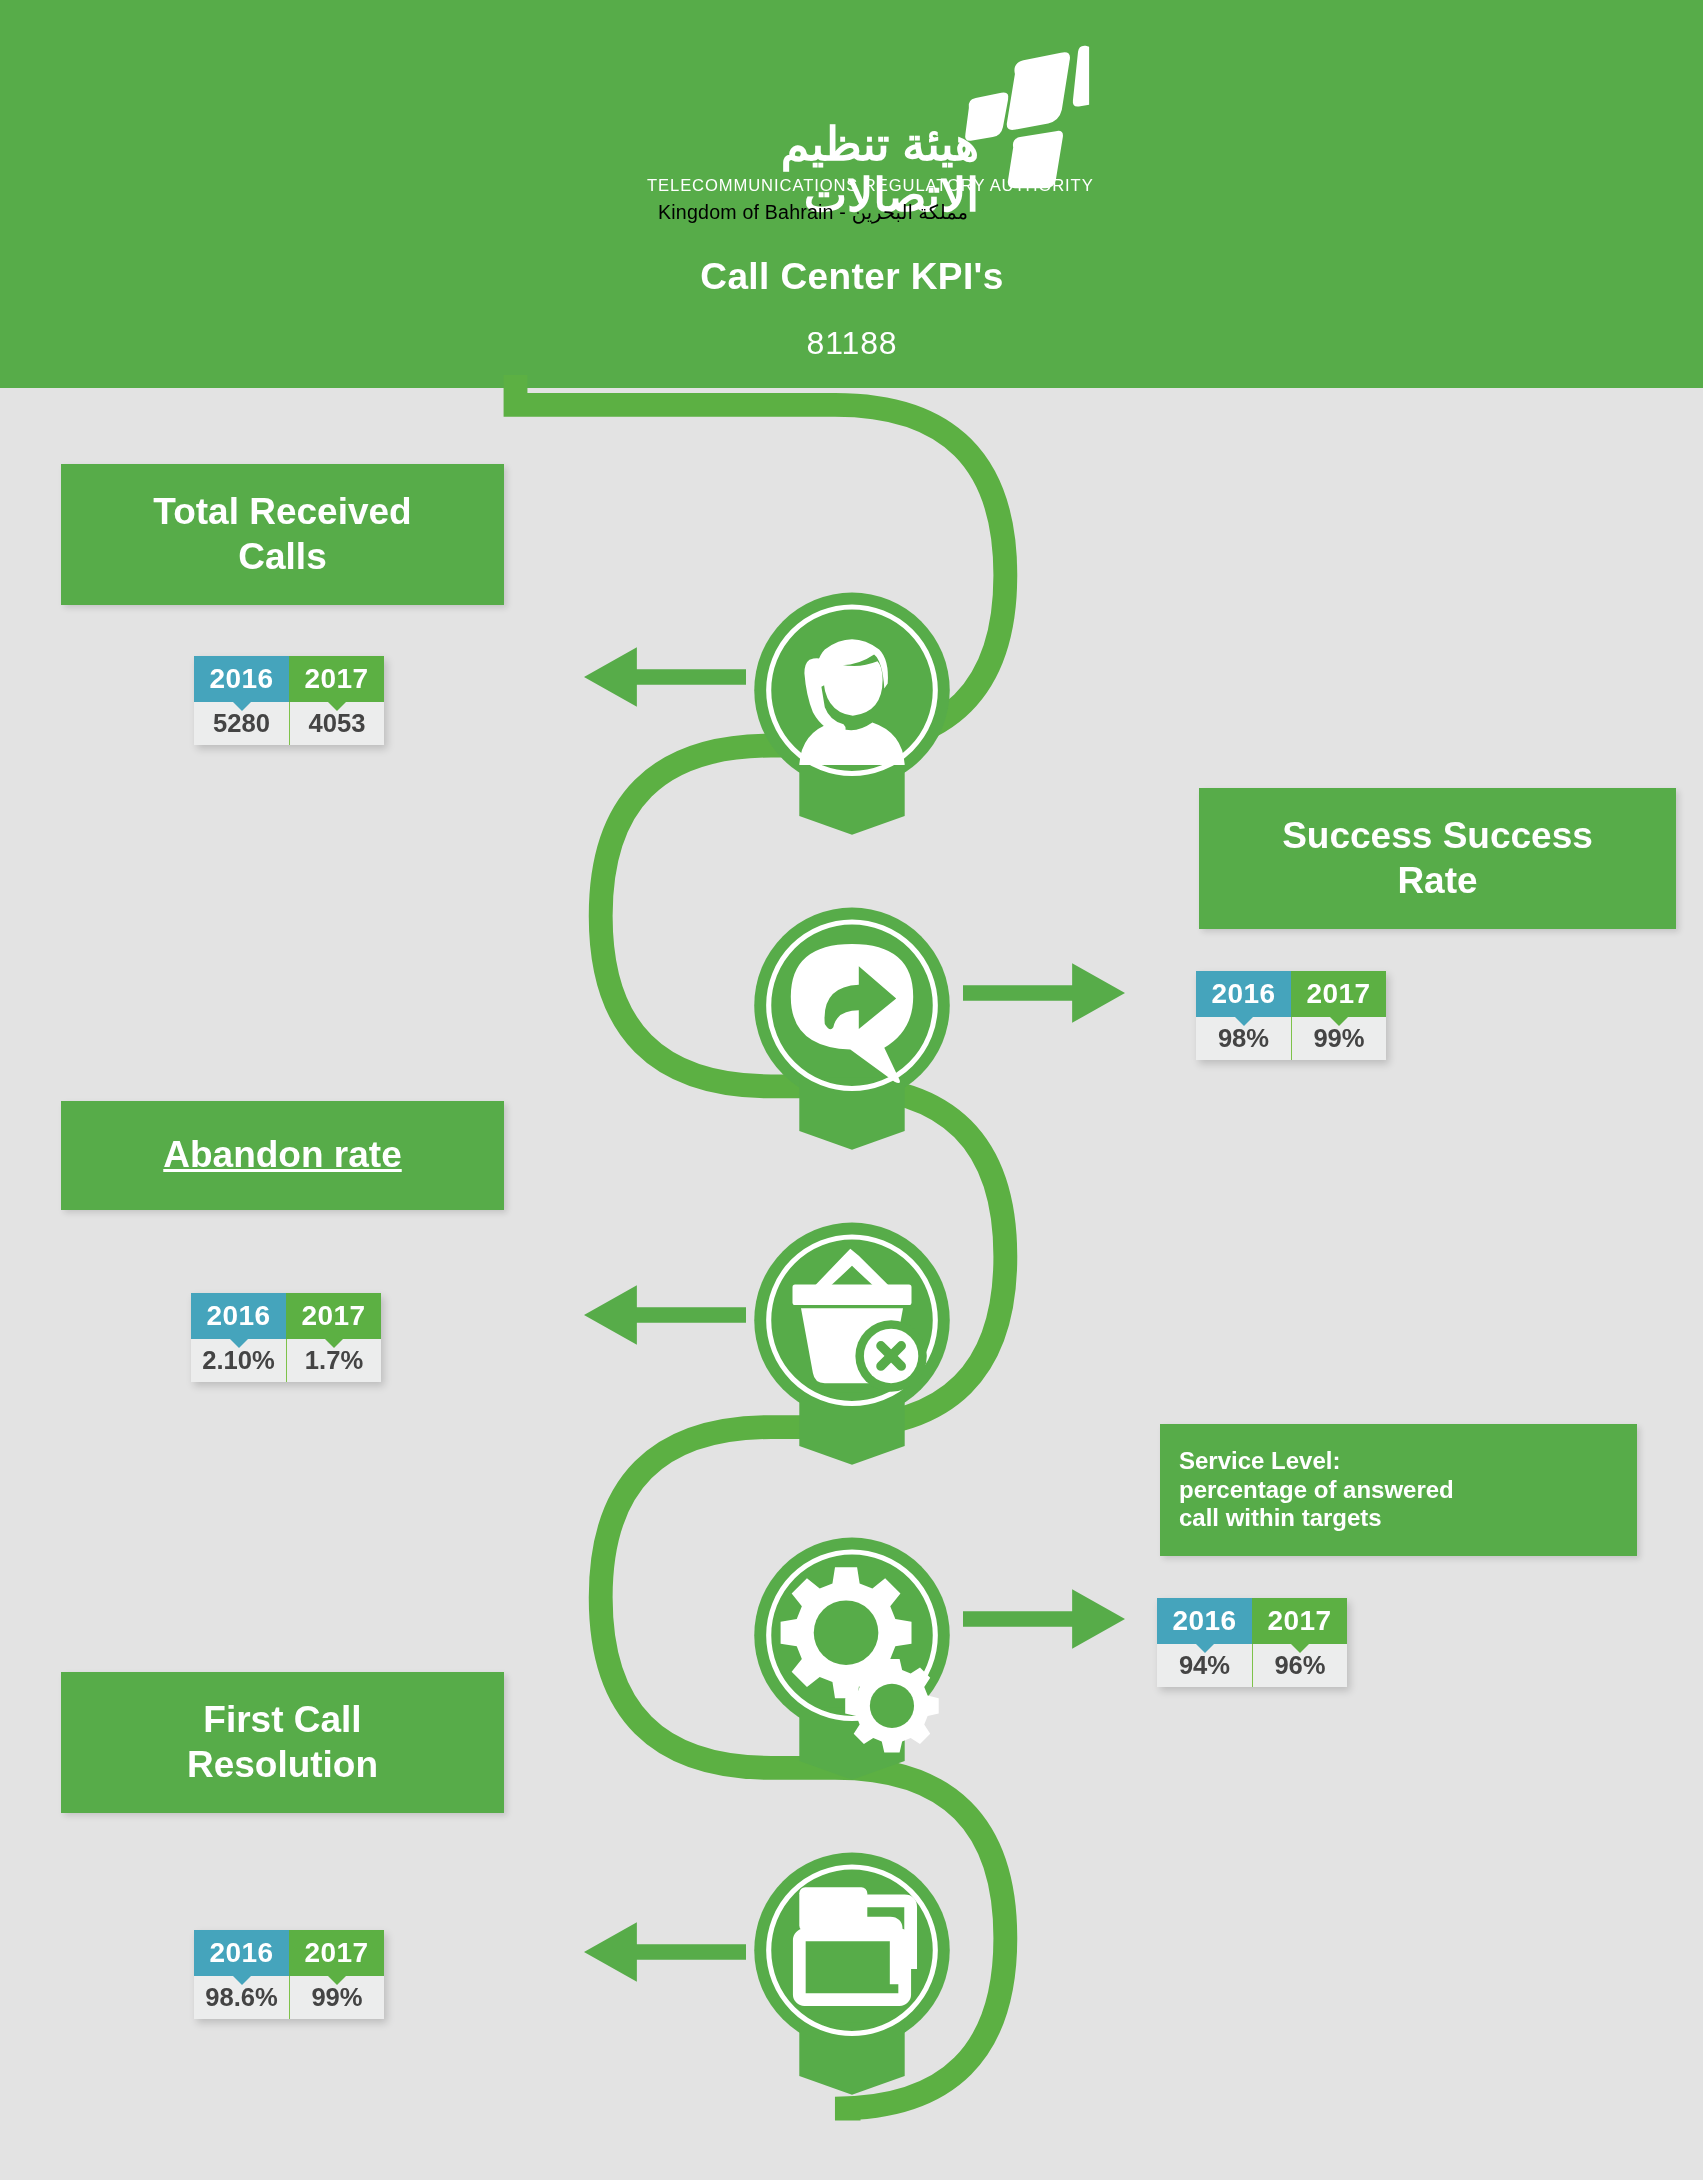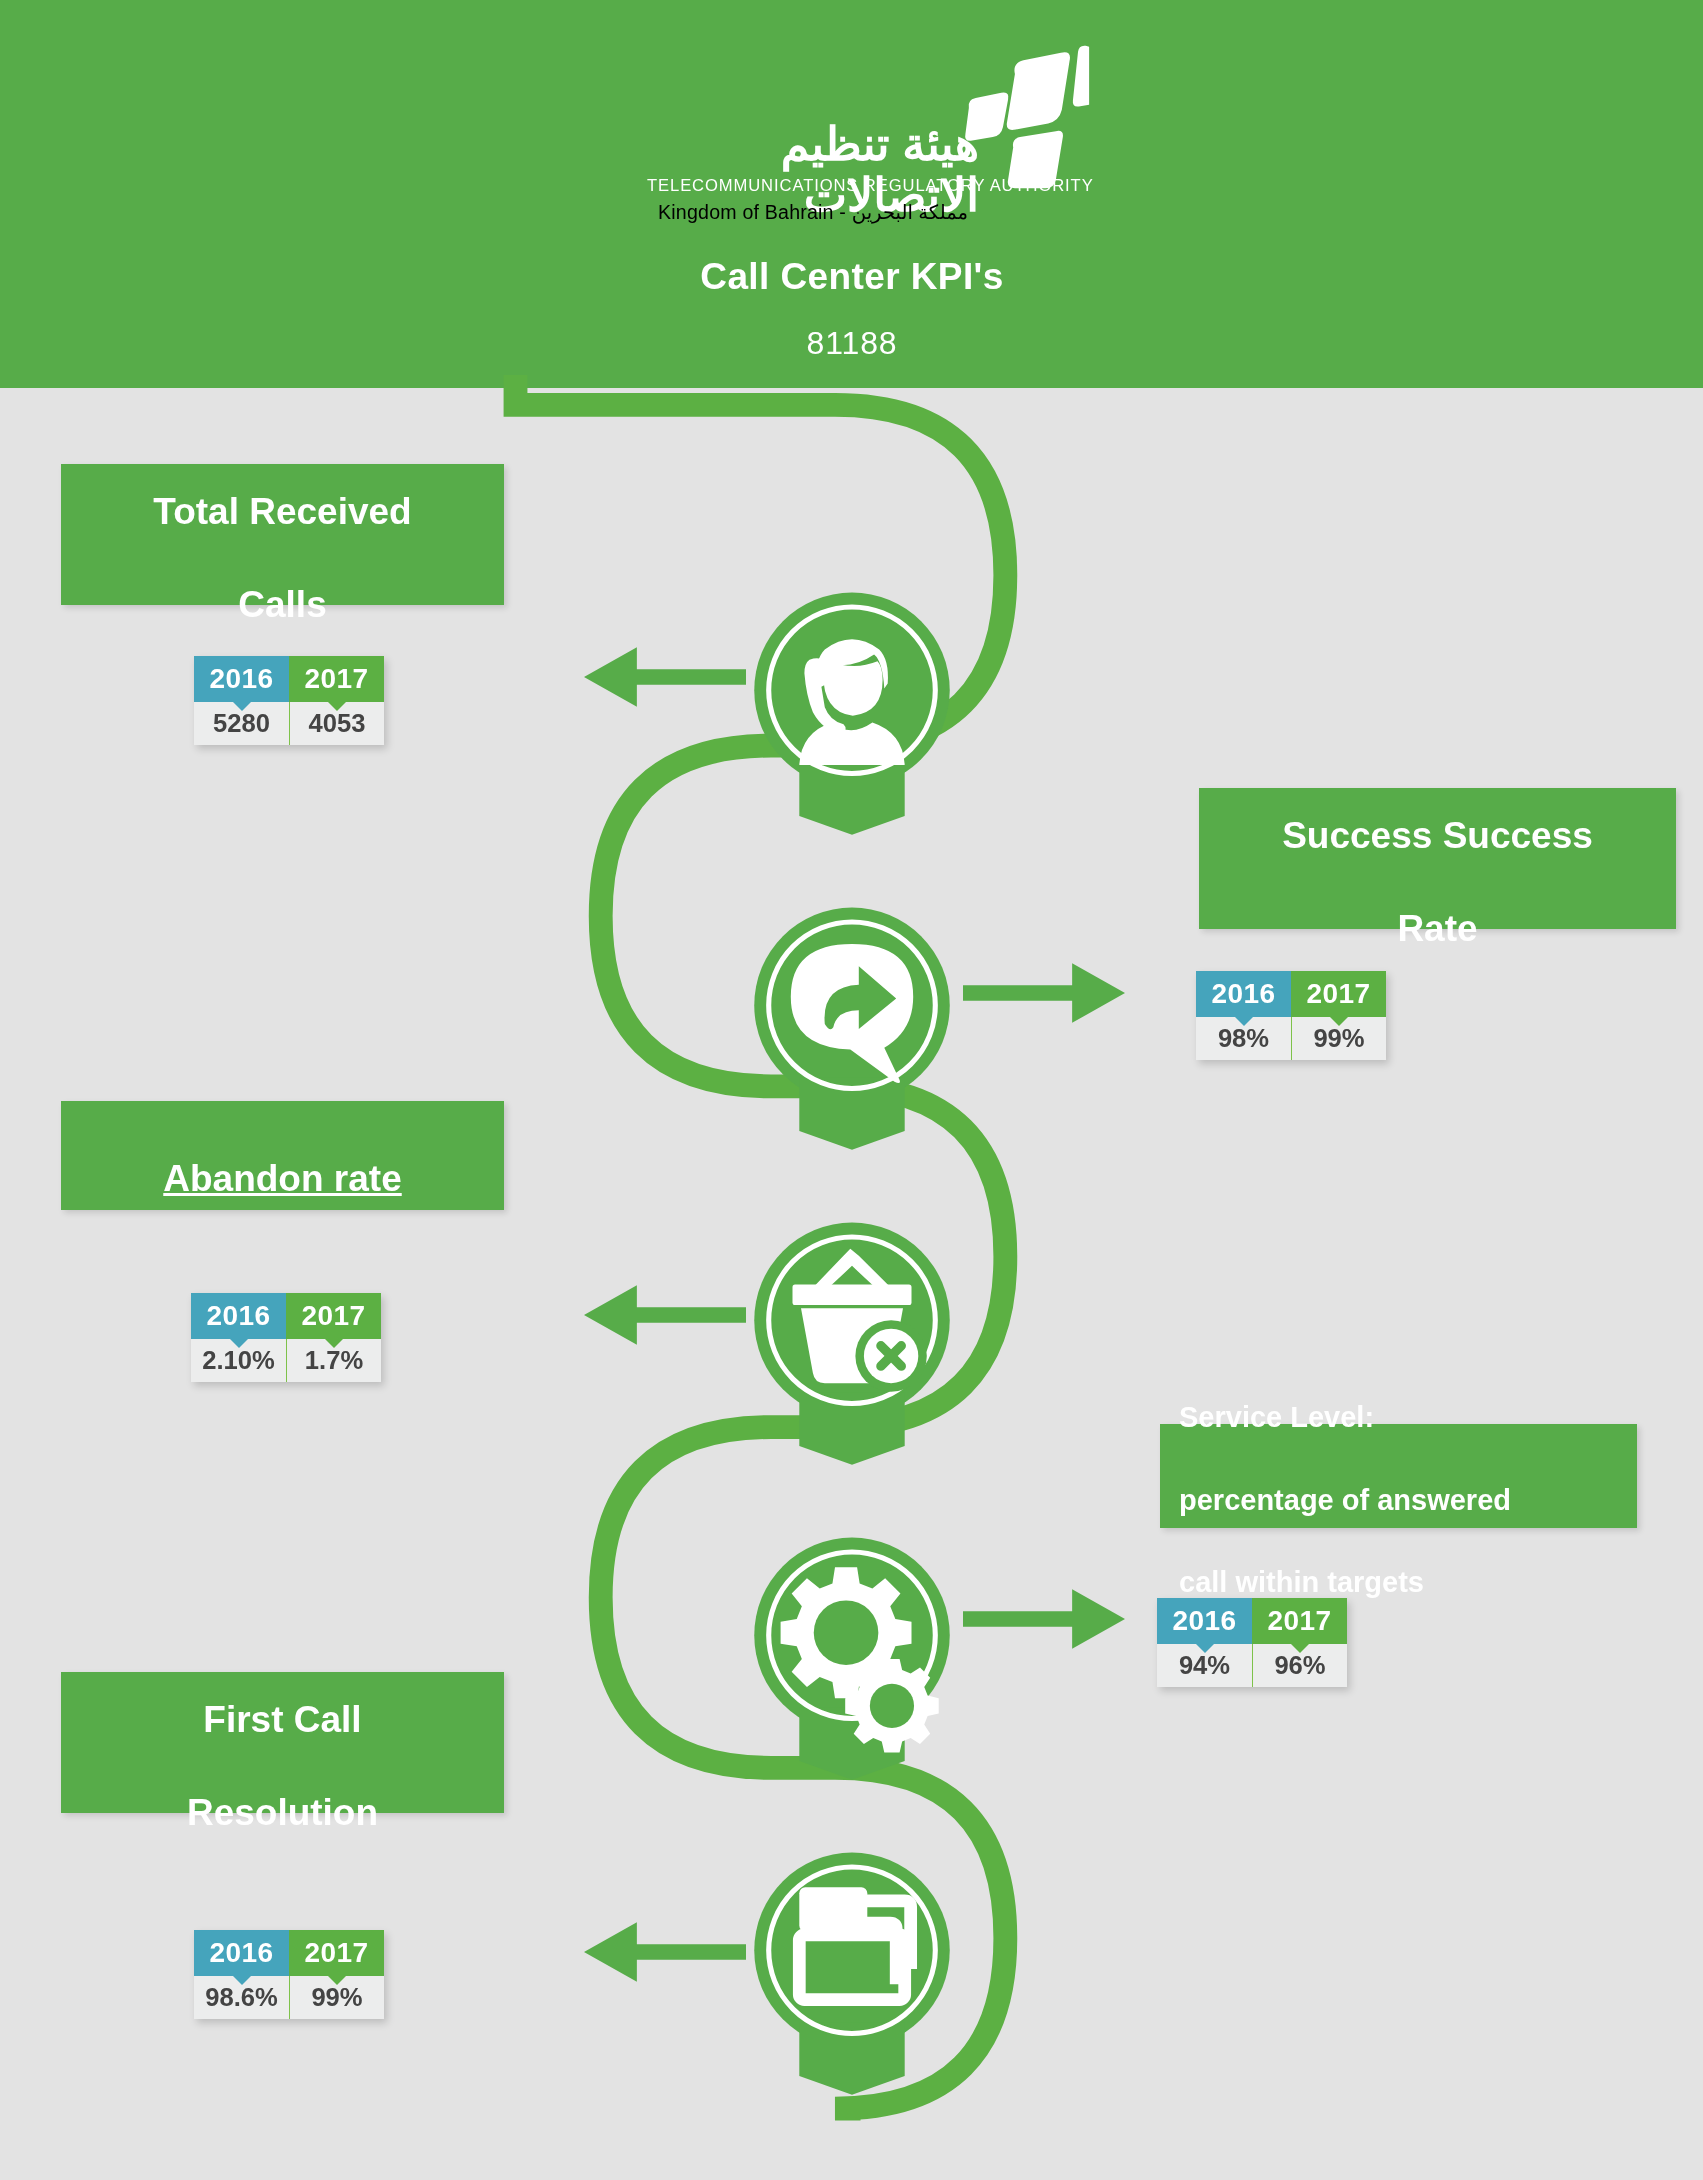--- a/index.html
+++ b/index.html
@@ -49,21 +49,21 @@
   #snake { position:absolute; left:0; top:375px; width:1704px; height:1806px; }
 
   
   .lbl {
     position:absolute; background:#57ac49; color:#fff;
     font-weight:bold; display:flex; align-items:center;
     box-shadow:2.6px 3.4px 6px rgba(0,0,0,0.13);
   }
   .lbl.center { justify-content:center; text-align:center; }
   .lbl.left   { justify-content:flex-start; text-align:left; }
-  .lbl span { display:block; line-height:1.2;margin-top:48px; }
+  .lbl span { display:block; line-height:1.2; }
 
   
   .tbl {
     position:absolute; display:flex;
     box-shadow:3.4px 4.3px 7.7px rgba(0,0,0,0.17);
   }
   .tcol { display:flex; flex-direction:column; width:95px; }
   .thd {
     height:46px; color:#fff; font-size:28px; font-weight:bold;
     display:flex; align-items:center; justify-content:center;
@@ -227,21 +227,21 @@
   <g fill="#ffffff">
     <path d="M118 36 L128 44 L170 86 L152 86 L120 56 L88 86 L70 86 L110 44 Z"></path>
     <rect x="50" y="78" width="140" height="24" rx="3"></rect>
     <path d="M60 106 L180 106 L166 182 Q164 194 152 194 L88 194 Q76 194 74 182 Z"></path>
   </g>
   <circle cx="166" cy="162" r="42" fill="#57ac49"></circle>
   <circle cx="166" cy="162" r="32" fill="#ffffff"></circle>
   <path d="M154 150 L178 174 M178 150 L154 174" stroke="#57ac49" stroke-width="11" stroke-linecap="round"></path>
 </svg>
 
-<div class="lbl left" style="left:1160px; top:1424px; width:477px; height:104px; font-size:29px; padding:0 19px;">
+<div class="lbl left" style="left:1160px; top:1424px; width:477px; height:132px; font-size:24px; padding:0 19px;">
   <div>
     <span>Service Level:</span>
     <span>percentage of answered</span>
     <span>call within targets</span>
   </div>
 </div>
 
 <div class="tbl" style="left:1157px; top:1598px;">
   <div class="tcol c1">
     <div class="thd y16">2016</div>

